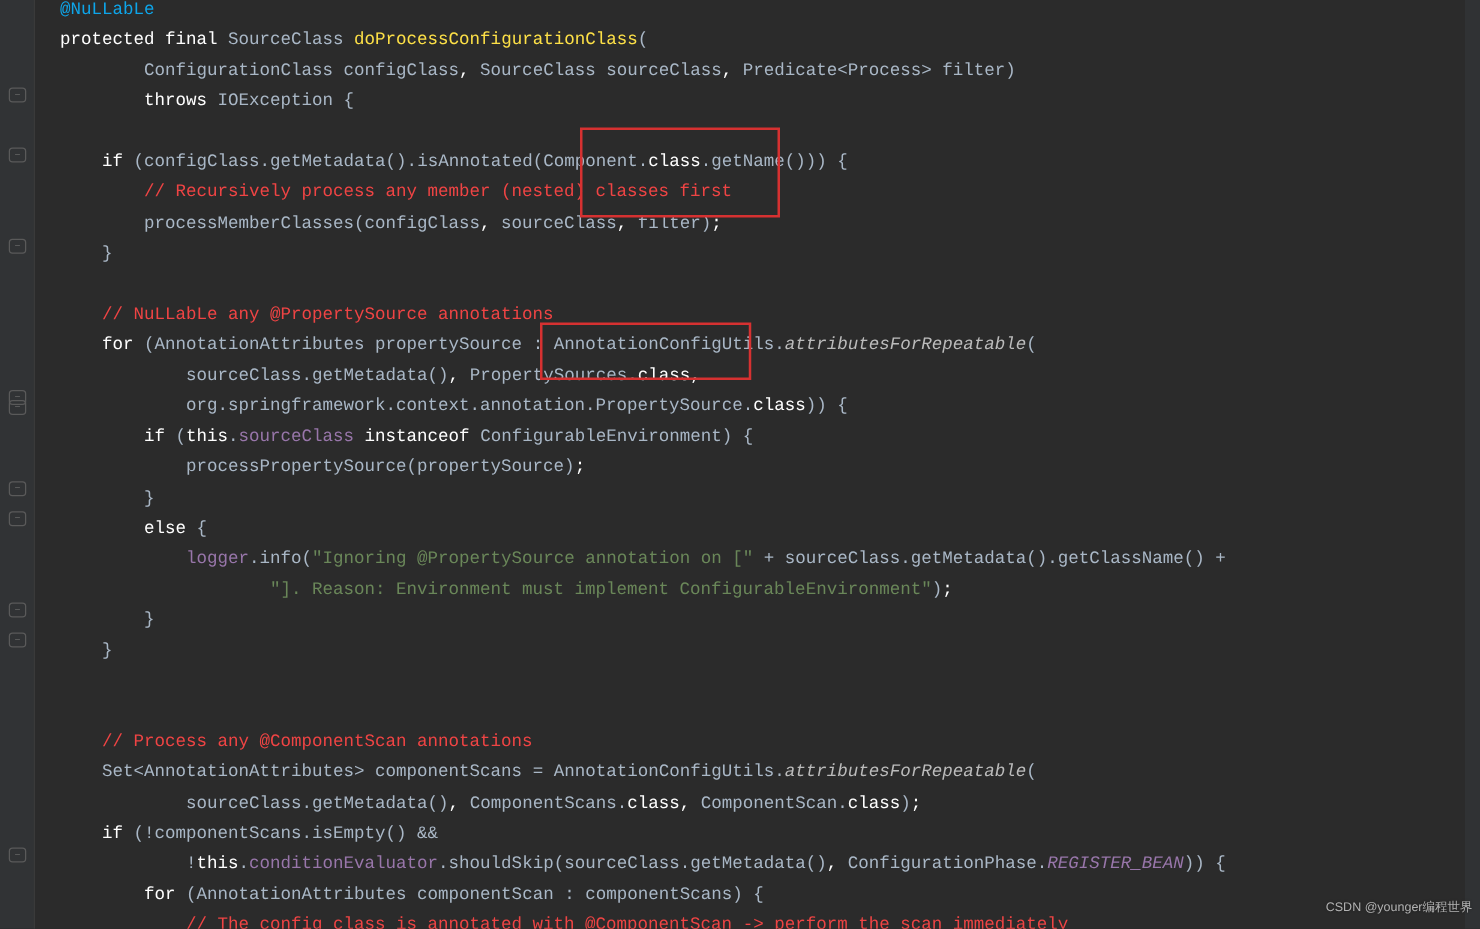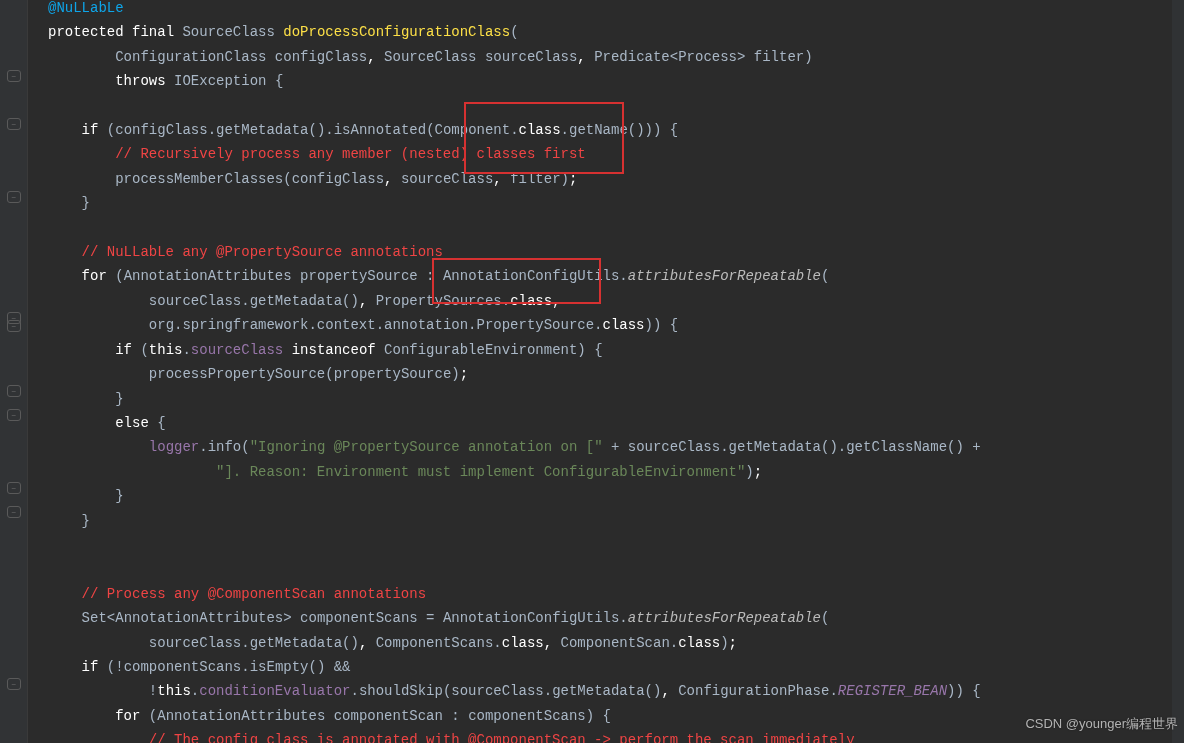--- a/index.html
+++ b/index.html
@@ -65,21 +65,21 @@
 
   .highlight-box {
     position: absolute;
     border: 2px solid #d63131;
     pointer-events: none;
   }
   .watermark {
     position: absolute;
     right: 6px;
     bottom: 10px;
-    font-size: 13px;
+    font-size: 10px;
     color: #b3b3b3;
     text-shadow: 0 0 2px rgba(0,0,0,.4);
     font-family: Arial, sans-serif;
   }
   .scrollbar {
     position: absolute;
     right: 0; top: 0; bottom: 0;
     width: 12px;
     background: #303234;
   }

